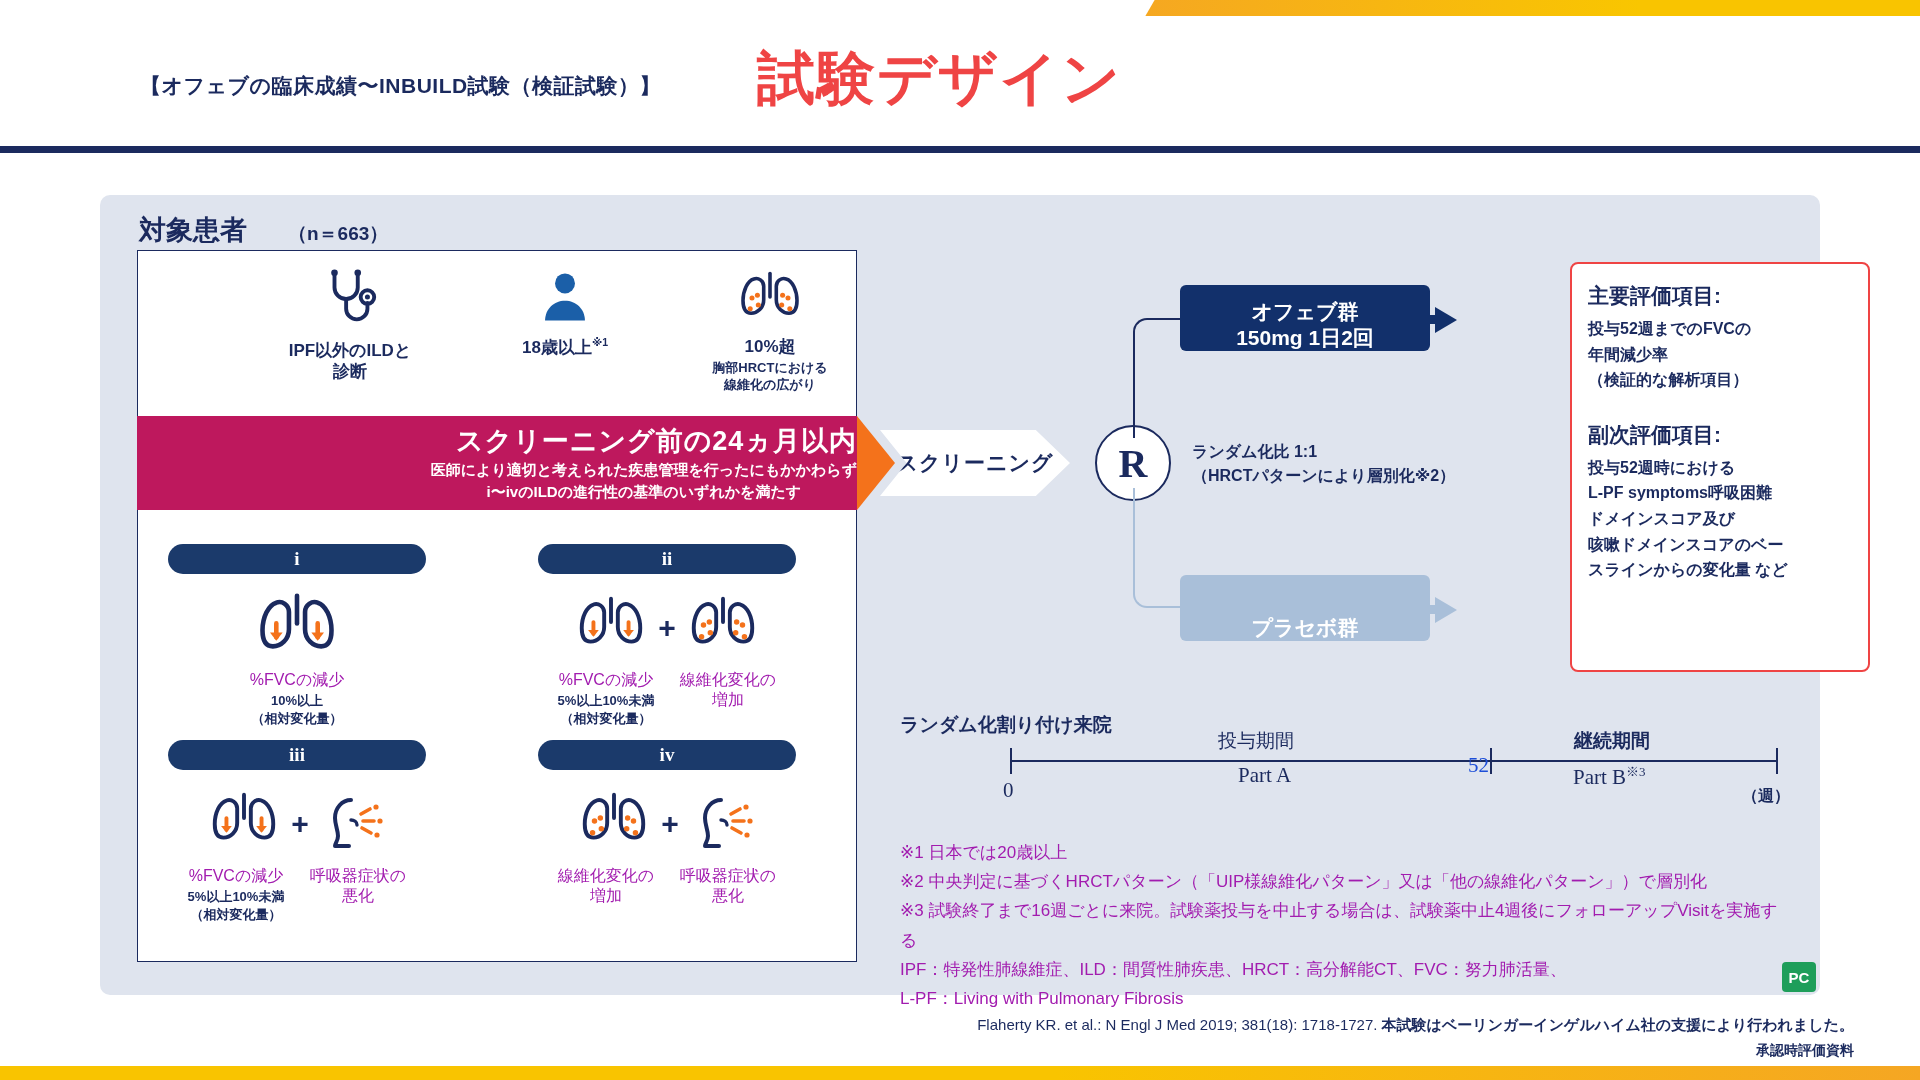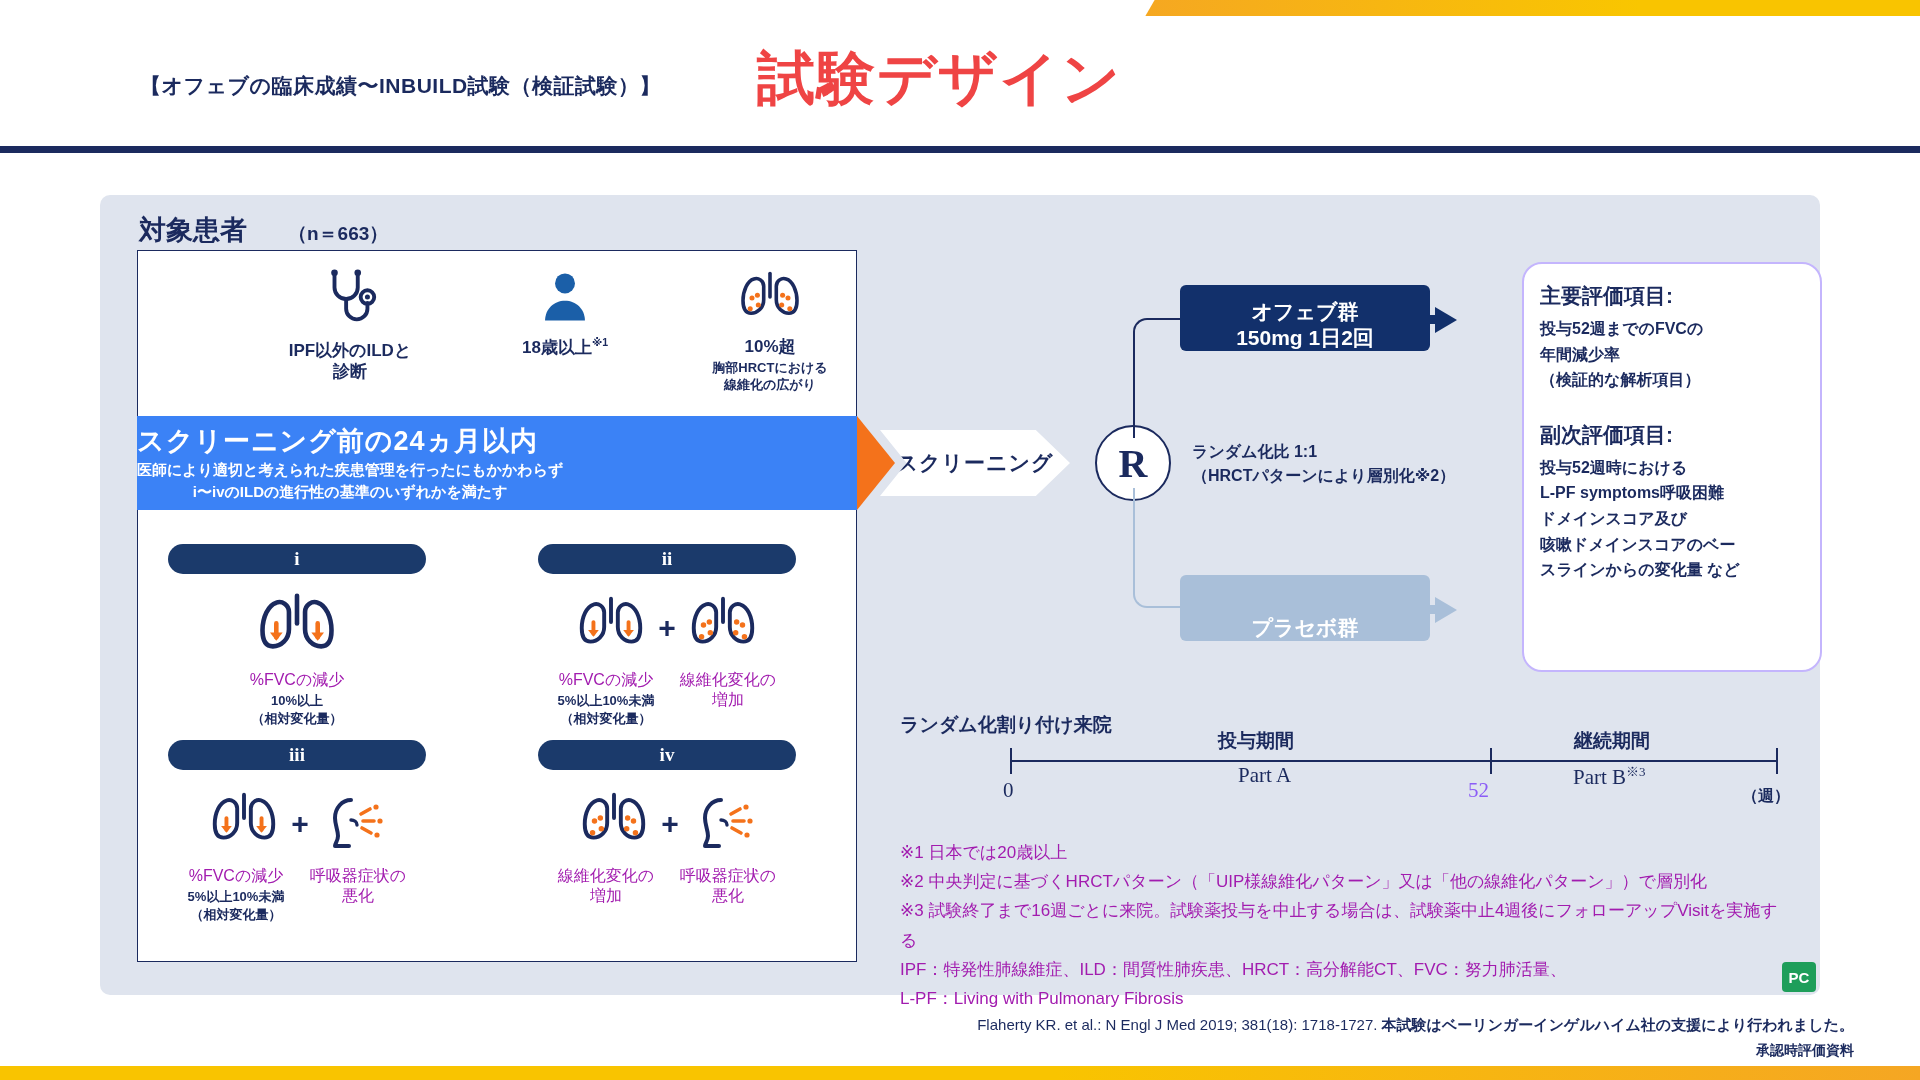--- a/index.html
+++ b/index.html
@@ -71,22 +71,22 @@
   .crit { position: absolute; text-align: center; }
   .crit .cap { font-size: 17px; font-weight: 700; color: #1b2a5e; line-height: 1.25; margin-top: 6px; }
   .crit .sub { font-size: 13px; font-weight: 700; color: #1b2a5e; line-height: 1.3; margin-top: 3px; }
   .crit-1 { left: 100px;  top: 0; width: 200px; }
   .crit-2 { left: 330px;  top: 0; width: 170px; }
   .crit-3 { left: 520px;  top: 0; width: 200px; }
 
   
   .orange-banner {
     position: absolute; top: 416px; left: 137px;
-    width: 720px; height: 94px; background: #3b82f6;
-    display: flex; flex-direction: column; align-items: flex-start; justify-content: center;
+    width: 720px; height: 94px; background: #be185d;
+    display: flex; flex-direction: column; align-items: flex-end; justify-content: center;
     color: #ffffff;
   }
   .orange-banner .l1 { font-size: 27px; font-weight: 700; letter-spacing: 1px; }
   .orange-banner .l2 { font-size: 15px; font-weight: 700; line-height: 1.45; text-align: center; }
   .orange-arrow {
     position: absolute; top: 416px; left: 857px;
     width: 0; height: 0;
     border-top: 47px solid transparent;
     border-bottom: 47px solid transparent;
     border-left: 38px solid #f4721b;
@@ -166,44 +166,44 @@
     position: absolute; top: 597px; left: 1435px; width: 0; height: 0;
     border-top: 13px solid transparent; border-bottom: 13px solid transparent;
     border-left: 22px solid #a9bfd9;
   }
   .arrow-light-stem {
     position: absolute; top: 605px; left: 1428px; width: 14px; height: 9px; background: #a9bfd9;
   }
 
   
   .endpoints {
-    position: absolute; top: 262px; left: 1522px; width: 300px; height: 410px;
-    background: #ffffff; border: 2px solid #c4b5fd; border-radius: 20px;
+    position: absolute; top: 262px; left: 1570px; width: 300px; height: 410px;
+    background: #ffffff; border: 2px solid #ef4444; border-radius: 8px;
     padding: 18px 16px;
   }
   .endpoints h3 { font-size: 21px; font-weight: 700; color: #1b2a5e; }
   .endpoints p { font-size: 16px; font-weight: 700; color: #1b2a5e; line-height: 1.6; margin-top: 6px; }
   .endpoints .gap { height: 28px; }
 
   
   .tl-title {
     position: absolute; top: 712px; left: 900px;
     font-size: 19px; font-weight: 700; color: #1b2a5e;
   }
-  .tl-parta { position: absolute; top: 728px; left: 1218px; font-size: 19px; font-weight: 700; color: #1b2a5e; }
+  .tl-parta { position: absolute; top: 728px; left: 1218px; font-size: 19px; font-weight: 400; color: #1b2a5e; }
   .tl-partb { position: absolute; top: 728px; left: 1574px; font-size: 19px; font-weight: 700; color: #1b2a5e; }
   .tl-line { position: absolute; top: 760px; left: 1010px; width: 768px; height: 2px; background: #1b2a5e; }
   .tl-tick { position: absolute; width: 2px; height: 26px; background: #1b2a5e; top: 748px; }
   .tl-tick-0 { left: 1010px; }
   .tl-tick-52 { left: 1490px; }
   .tl-tick-end { left: 1776px; }
   .tl-lblA { position: absolute; top: 763px; left: 1238px; font-size: 21px; color: #1b2a5e; font-family: "Liberation Serif", serif; }
   .tl-lblB { position: absolute; top: 763px; left: 1573px; font-size: 21px; color: #1b2a5e; font-family: "Liberation Serif", serif; }
   .tl-n0 { position: absolute; top: 778px; left: 1003px; font-size: 21px; color: #1b2a5e; font-family: "Liberation Serif", serif; }
-  .tl-n52 { position: absolute; top: 778px; left: 1468px; font-size: 21px; color: #8b5cf6; font-family: "Liberation Serif", serif; }
+  .tl-n52 { position: absolute; top: 753px; left: 1468px; font-size: 21px; color: #1d4ed8; font-family: "Liberation Serif", serif; }
   .tl-week { position: absolute; top: 786px; left: 1742px; font-size: 16px; font-weight: 700; color: #1b2a5e; }
 
   
   .notes { position: absolute; top: 838px; left: 900px; width: 880px; }
   .notes div { font-size: 17px; color: #a21caf; line-height: 1.72; }
 
   
   .pc-badge {
     position: absolute; top: 962px; left: 1782px; width: 34px; height: 30px;
     background: #1e9e5a; border-radius: 4px;

